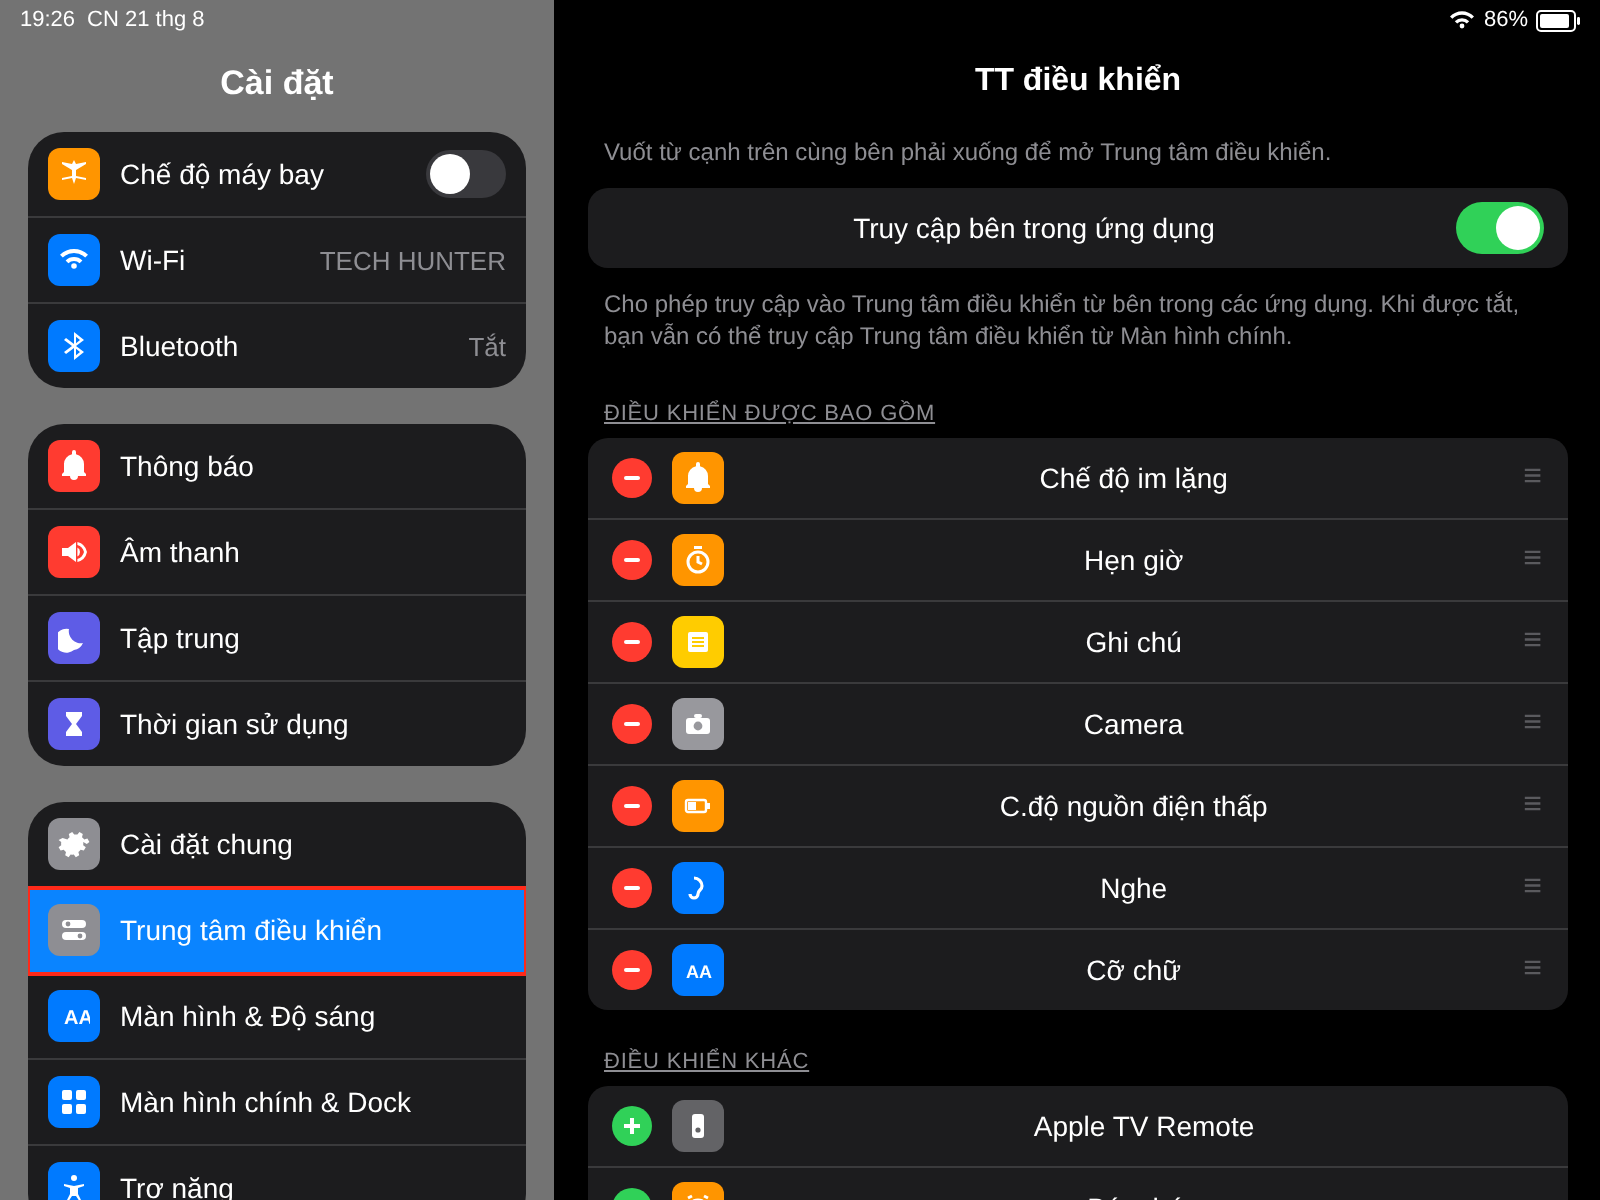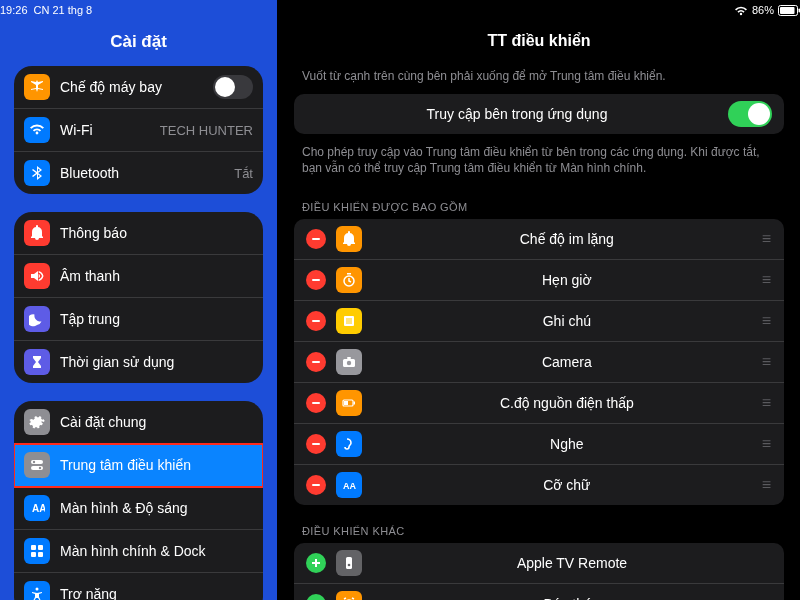--- a/index.html
+++ b/index.html
@@ -1,46 +1,46 @@
 <!DOCTYPE html>
 <html><head>
 <meta charset="utf-8">
 <style>
 * { margin: 0; padding: 0; box-sizing: border-box; font-family: -apple-system, "Helvetica Neue", Arial, sans-serif; }
 body { width: 800px; height: 600px; background: #000; color: #fff; overflow: hidden; font-size: 13px; }
 
 .root { display: flex; height: 100%; }
 
 
-.statusbar { position: absolute; top: 0; left: 0; right: 0; height: 20px; display: flex; align-items: center; font-size: 11px; font-weight: 500; color: #fff; padding: 0 0; }
+.statusbar { position: absolute; top: 0; left: 0; right: 0; height: 20px; display: flex; align-items: center; font-size: 11px; font-weight: 500; color: #fff; padding: 0 10px; }
 .statusbar .sb-left { display: flex; gap: 6px; }
 .statusbar .sb-right { margin-left: auto; display: flex; align-items: center; gap: 4px; justify-content: center; }
 .wifi-svg, .batt-svg { display: inline-block; vertical-align: middle; }
 
 
-.sidebar { width: 278px; background: #1d4ed8; padding-top: 24px; overflow-y: auto; border-right: 1px solid #000; }
+.sidebar { width: 278px; background: #737373; padding-top: 24px; overflow-y: auto; border-right: 1px solid #000; }
 .sidebar-title { text-align: center; font-size: 17px; font-weight: 700; padding: 8px 0 14px; }
 .group { background: #1c1c1e; margin: 0 14px 18px; border-radius: 18px; overflow: hidden; }
 .row { display: flex; align-items: center; padding: 8px 10px; border-bottom: 0.5px solid #3a3a3c; min-height: 38px; }
 .group .row:last-child { border-bottom: none; }
 .row .icon { width: 26px; height: 26px; border-radius: 6px; display: flex; align-items: center; justify-content: center; margin-right: 10px; flex-shrink: 0; color: #fff; }
 .row .label { font-size: 14px; flex: 1; white-space: nowrap; overflow: hidden; text-overflow: ellipsis; }
 .row .value { font-size: 13px; color: #8e8e93; margin-left: 24px; }
 .row.active { background: #0a84ff; }
 .row.highlighted { outline: 2px solid #ff2a1a; outline-offset: -1px; }
 
 
 .mini-switch { width: 40px; height: 24px; border-radius: 12px; background: #39393d; position: relative; }
 .mini-switch::after { content: ""; position: absolute; width: 20px; height: 20px; border-radius: 50%; background: #fff; top: 2px; left: 2px; }
 
 
 .detail { flex: 1; background: #000; padding-top: 24px; overflow-y: auto; }
 .detail-title { text-align: center; font-size: 16px; font-weight: 700; padding: 8px 0 14px; }
 .info-text { color: #8e8e93; font-size: 12px; padding: 4px 24px 10px; line-height: 1.35; }
-.section-header { color: #8e8e93; font-size: 11px; letter-spacing: 0.4px; padding: 14px 24px 6px; text-transform: uppercase; }
+.section-header { color: #8e8e93; font-size: 11px; letter-spacing: 0.4px; padding: 14px 24px 6px; text-transform: uppercase; text-decoration: underline; }
 
 .d-group { background: #1c1c1e; margin: 0 16px 6px; border-radius: 10px; overflow: hidden; text-align: center; }
 .d-row { display: flex; align-items: center; padding: 7px 12px; border-bottom: 0.5px solid #3a3a3c; min-height: 38px; }
 .d-group .d-row:last-child { border-bottom: none; }
 .d-row .circle { width: 20px; height: 20px; border-radius: 50%; display: flex; align-items: center; justify-content: center; margin-right: 10px; flex-shrink: 0; font-size: 15px; font-weight: 700; color: #fff; line-height: 1; }
 .circle.remove { background: #ff3b30; }
 .circle.add { background: #30d158; }
 .d-row .icon { width: 26px; height: 26px; border-radius: 6px; display: flex; align-items: center; justify-content: center; margin-right: 10px; flex-shrink: 0; }
 .d-row .label { font-size: 14px; flex: 1; }
 .grip { color: #5a5a5e; font-size: 16px; letter-spacing: 1px; }

